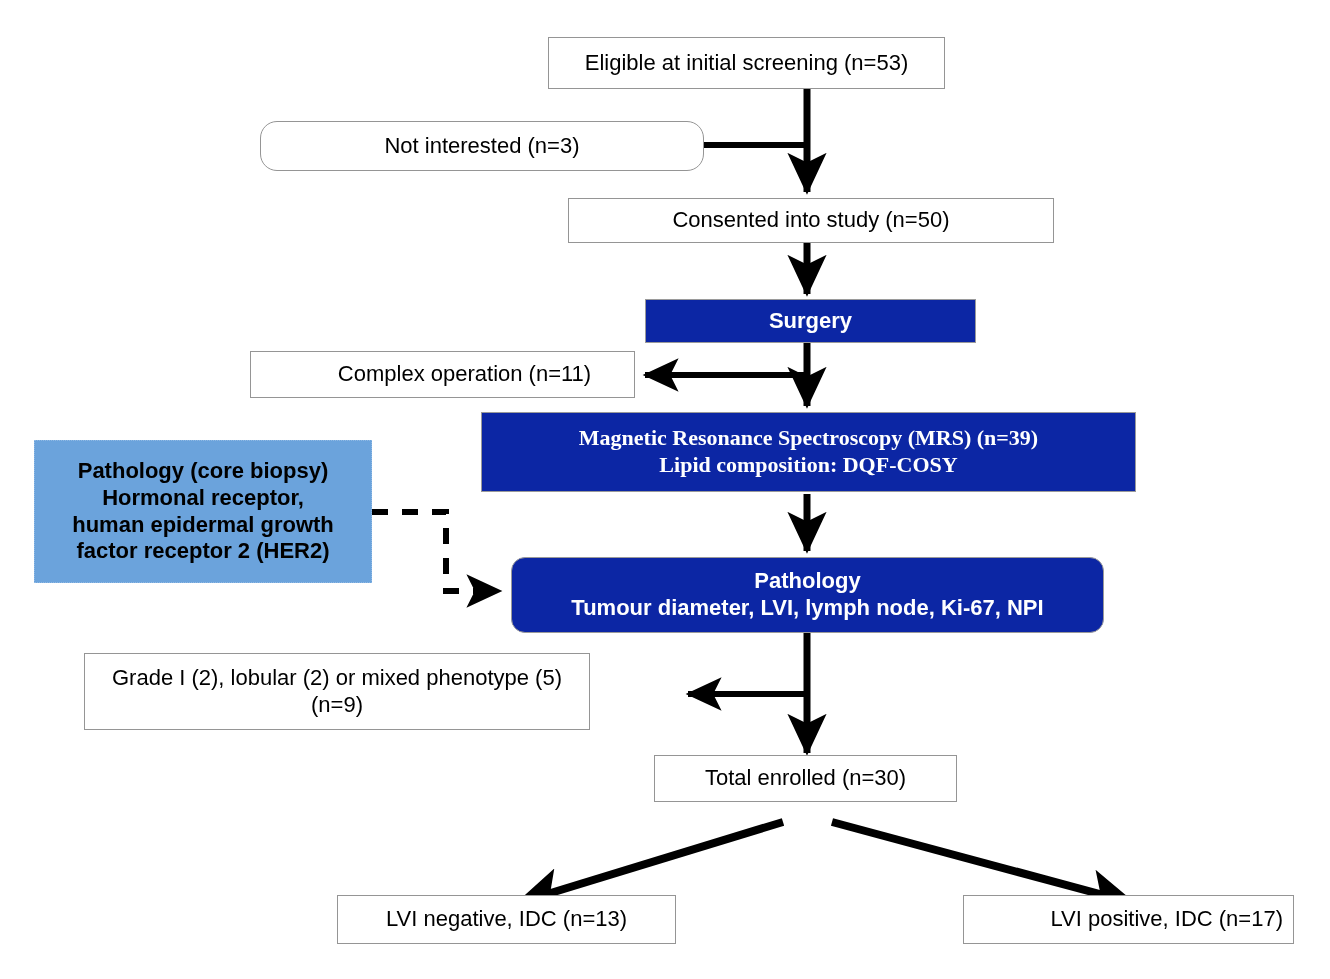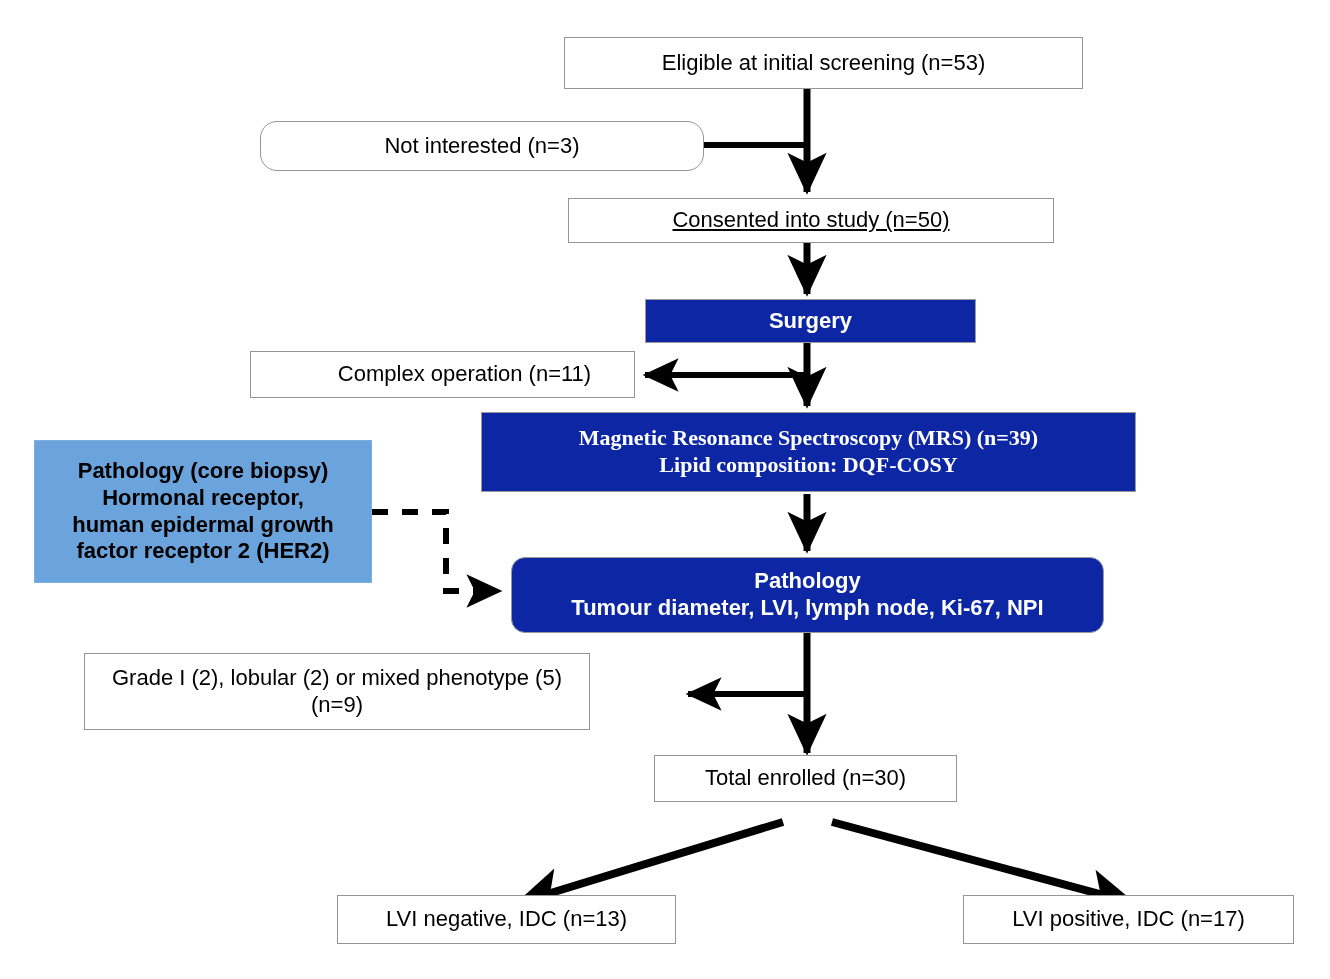--- a/index.html
+++ b/index.html
@@ -113,29 +113,29 @@
 
     <g>
       <line x1="783" y1="822" x2="518" y2="903" stroke="#000000" stroke-width="8" marker-end="url(#arrowhead)"></line>
     </g>
 
     <g>
       <line x1="832" y1="822" x2="1133" y2="903" stroke="#000000" stroke-width="8" marker-end="url(#arrowhead)"></line>
     </g>
   </svg>
 
-  <div class="node node-white" style="left:564px; top:37px; width:519px; height:52px;">
+  <div class="node node-white" style="left:548px; top:37px; width:397px; height:52px;">
     <span class="node-text">Eligible at initial screening (n=53)</span>
   </div>
 
   <div class="node node-white" style="left:260px; top:121px; width:444px; height:50px;border-radius:17px;">
     <span class="node-text">Not interested (n=3)</span>
   </div>
 
-  <div class="node node-white" style="left:568px; top:198px; width:486px; height:45px;text-decoration:underline;">
+  <div class="node node-white" style="left:568px; top:198px; width:486px; height:45px;">
     <span class="node-text">Consented into study (n=50)</span>
   </div>
 
   <div class="node node-darkblue" style="left:645px; top:299px; width:331px; height:44px;">
     <span class="node-text">Surgery</span>
   </div>
 
   <div class="node node-white" style="left:250px; top:351px; width:385px; height:47px;padding-left:44px;">
     <span class="node-text">Complex operation (n=11)</span>
   </div>
@@ -163,17 +163,17 @@
   </div>
 
   <div class="node node-white" style="left:654px; top:755px; width:303px; height:47px;">
     <span class="node-text">Total enrolled (n=30)</span>
   </div>
 
   <div class="node node-white" style="left:337px; top:895px; width:339px; height:49px;">
     <span class="node-text">LVI negative, IDC (n=13)</span>
   </div>
 
-  <div class="node node-white" style="left:963px; top:895px; width:331px; height:49px;">
+  <div class="node node-white" style="left:963px; top:895px; width:331px; height:49px;justify-content:flex-end;">
     <span class="node-text">LVI positive, IDC (n=17)</span>
   </div>
 
 </div>
 
 </body></html>

